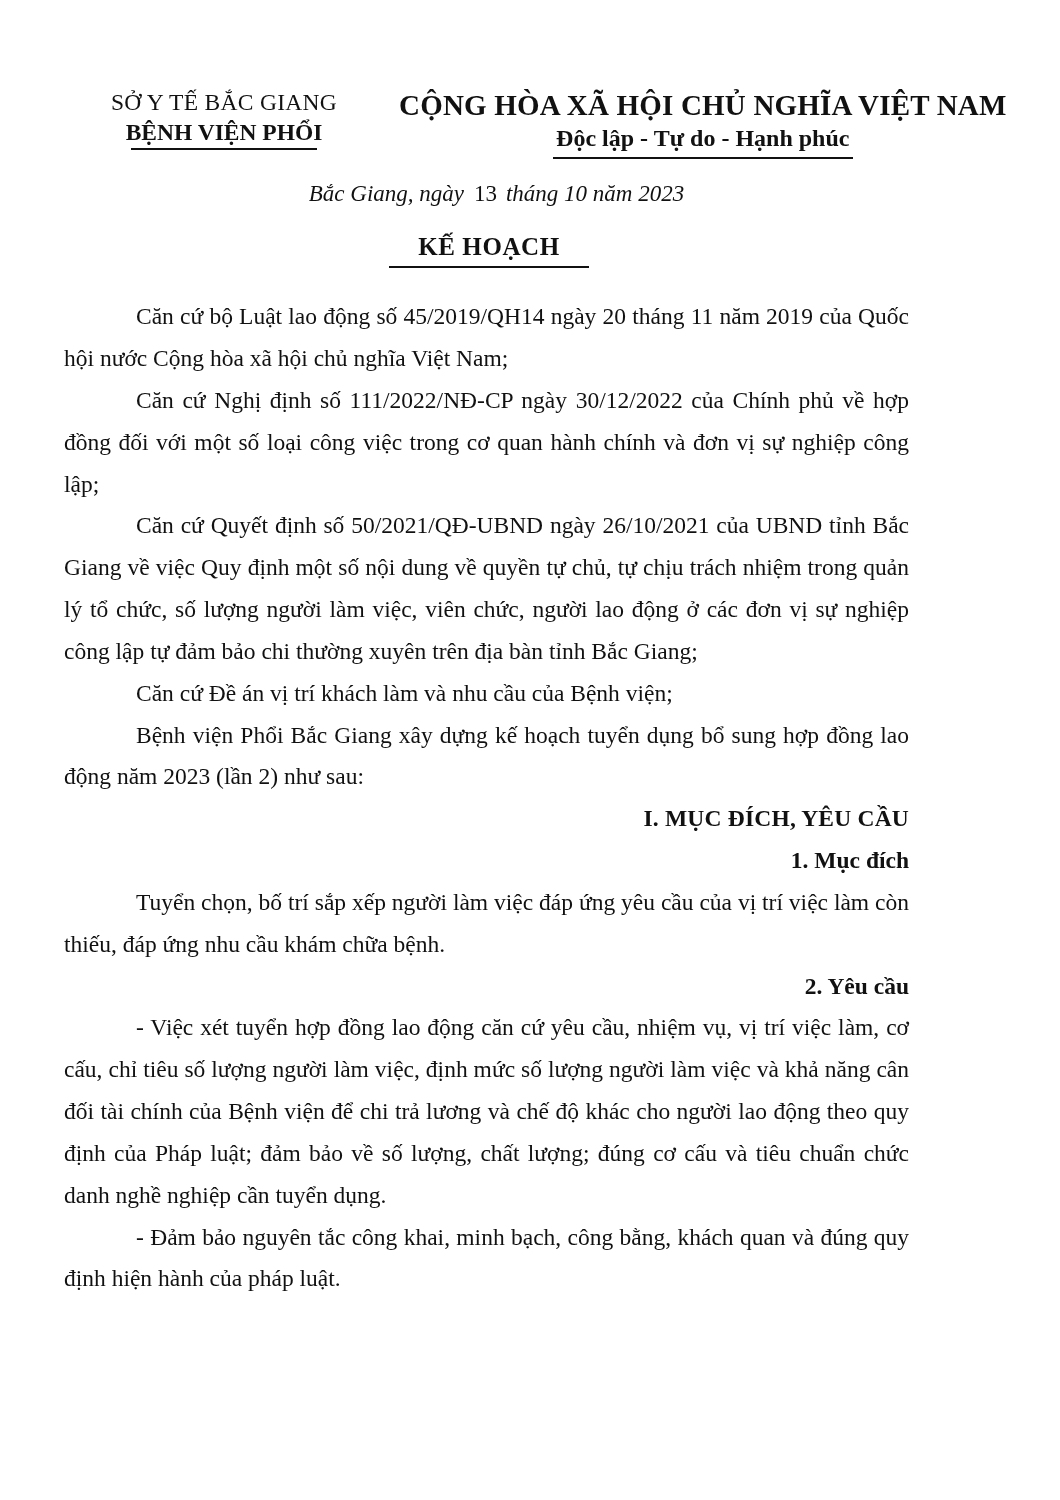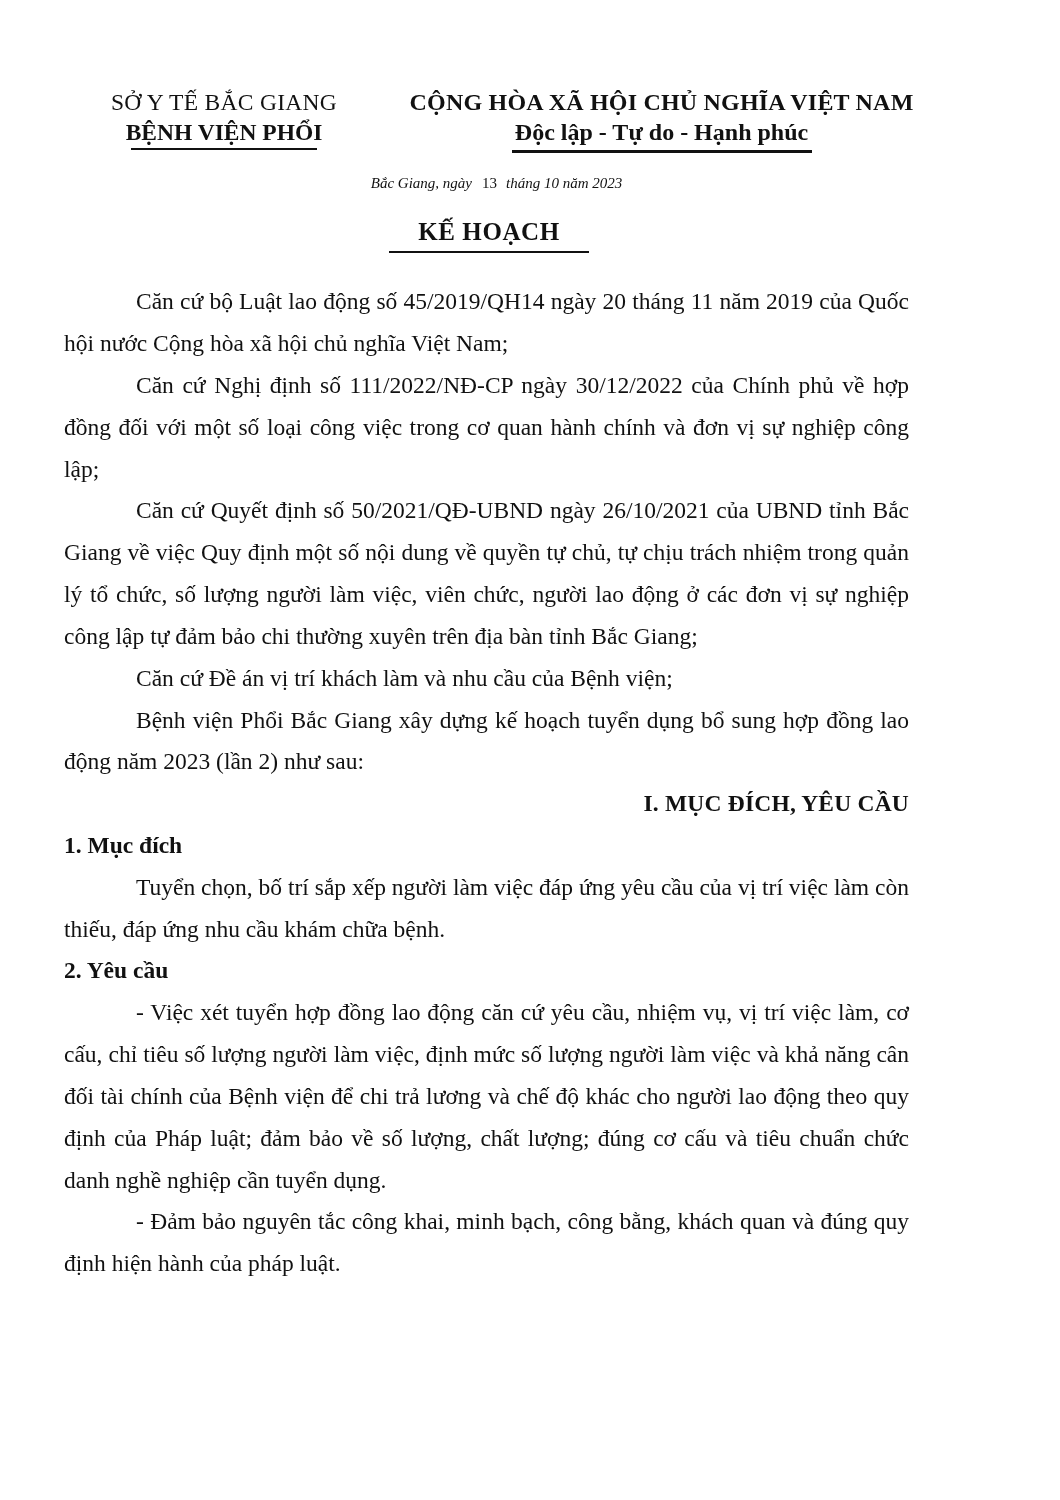--- a/index.html
+++ b/index.html
@@ -54,21 +54,21 @@
     display: inline-block;
     position: relative;
   }
   .org-rule {
     width: 186px;
     height: 2.2px;
     background: #111;
     margin: 1px auto 0 auto;
   }
   .nation-line1 {
-    font-size: 24px;
+    font-size: 29px;
     font-weight: bold;
     letter-spacing: 0.2px;
     line-height: 1.22;
     white-space: nowrap;
   }
   .nation-line2 {
     font-size: 24px;
     font-weight: bold;
     line-height: 1.3;
     white-space: nowrap;
@@ -91,21 +91,21 @@
   .meta-left {
     width: 330px;
     flex: 0 0 330px;
     text-align: center;
     font-size: 23.5px;
     white-space: nowrap;
   }
   .meta-right {
     flex: 1 1 auto;
     text-align: center;
-    font-size: 15px;
+    font-size: 23px;
     font-style: italic;
     white-space: nowrap;
     padding-left: 10px;
   }
   .meta-right .daynum {
     font-style: normal;
     padding: 0 9px 0 10px;
   }
 
   
@@ -154,21 +154,21 @@
     font-weight: bold;
     line-height: 1.78;
     text-align: right;
     letter-spacing: 0.2px;
   }
   h3.subheading {
     margin: 0;
     font-size: 23.5px;
     font-weight: bold;
     line-height: 1.78;
-    text-align: left;
+    text-align: right;
   }
   p.para.dash {
     text-indent: 72px;
   }
 </style>
 </head>
 <body>
 
 <div class="page">
 

